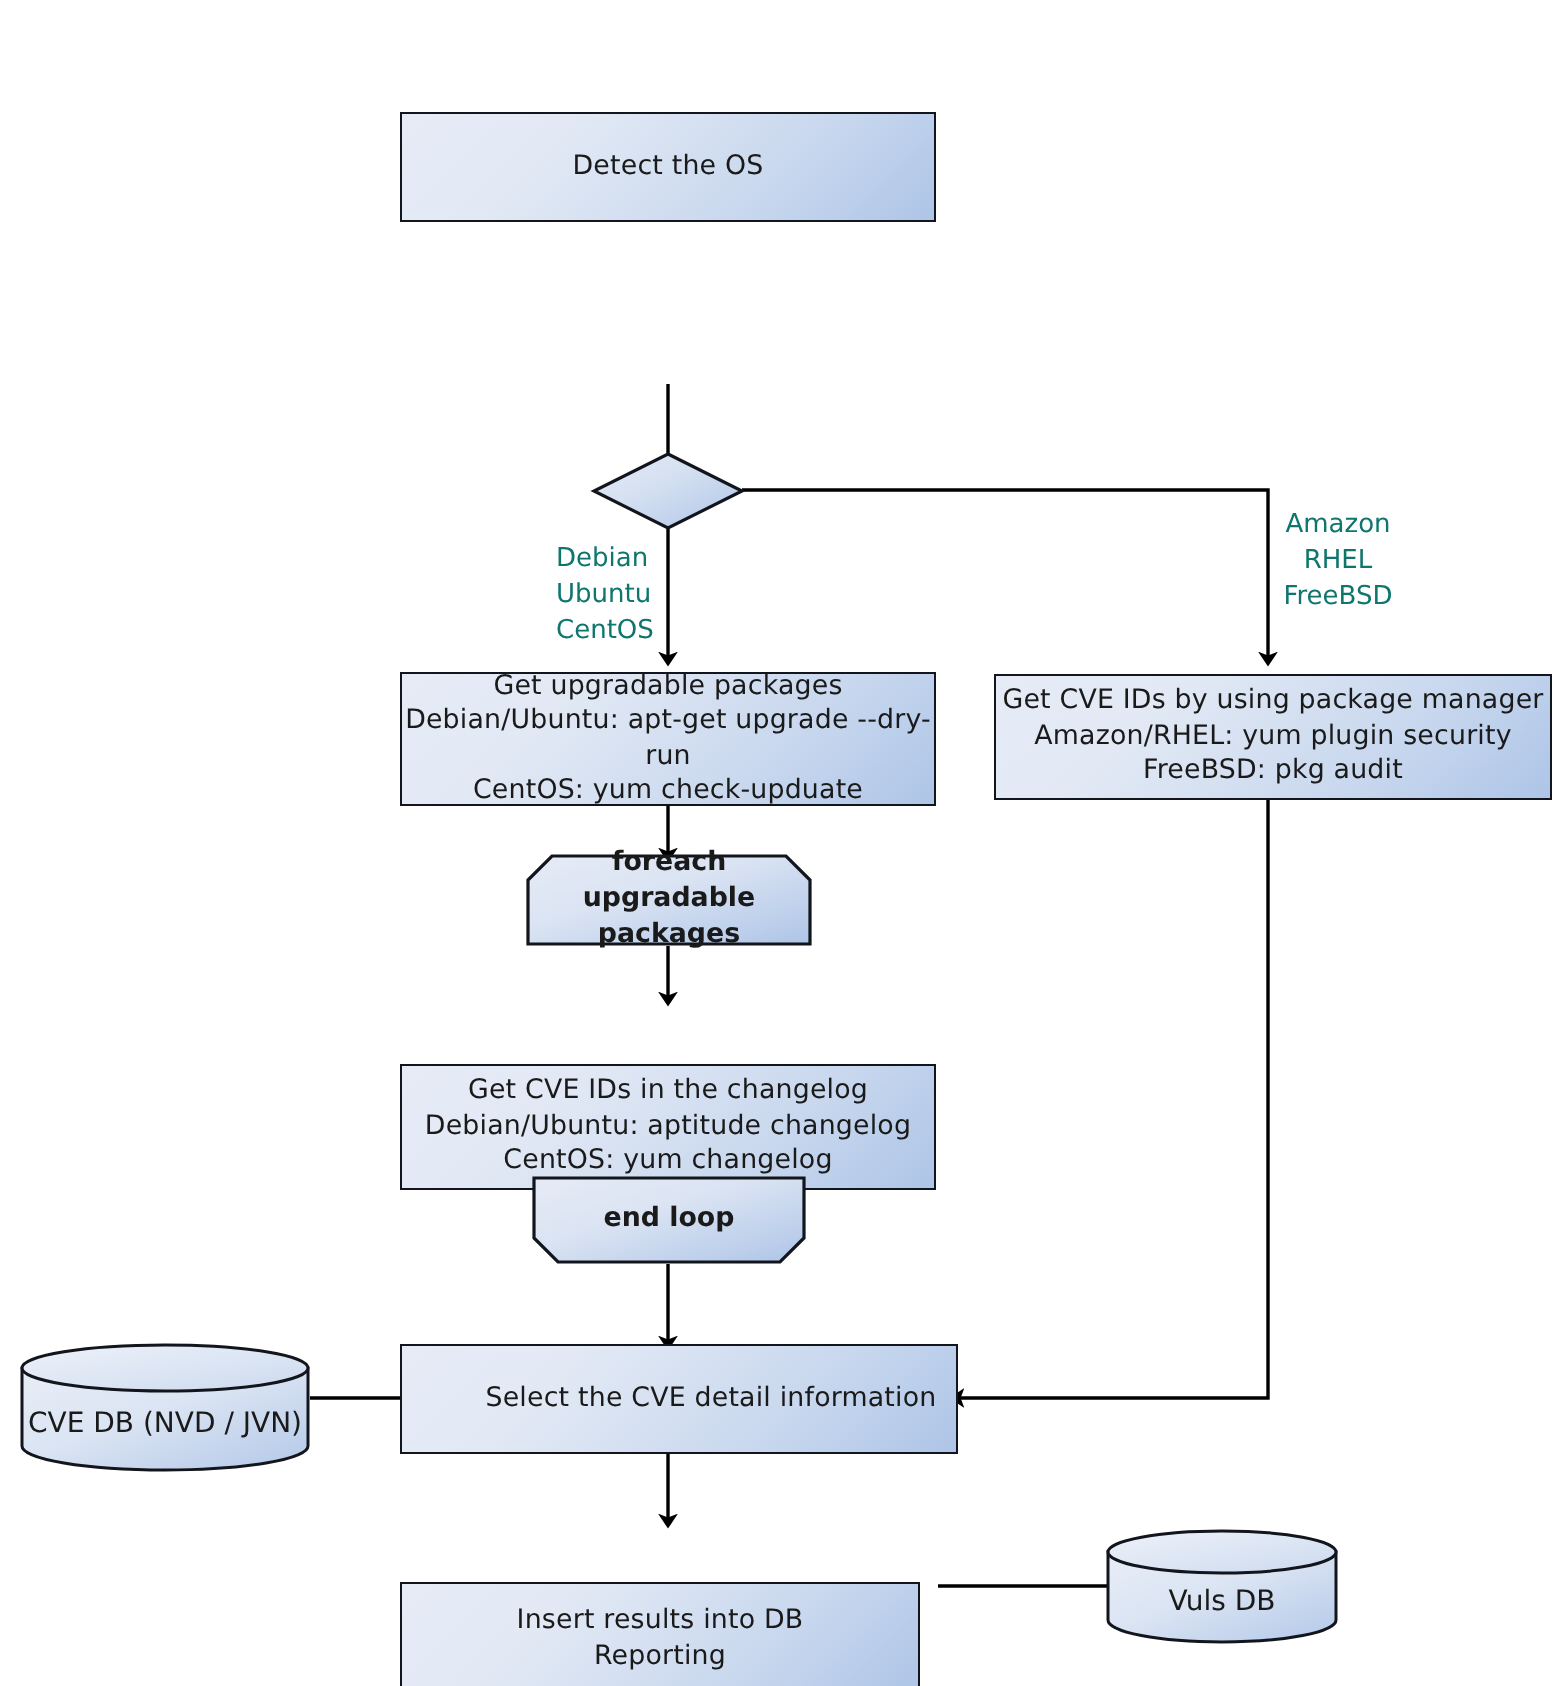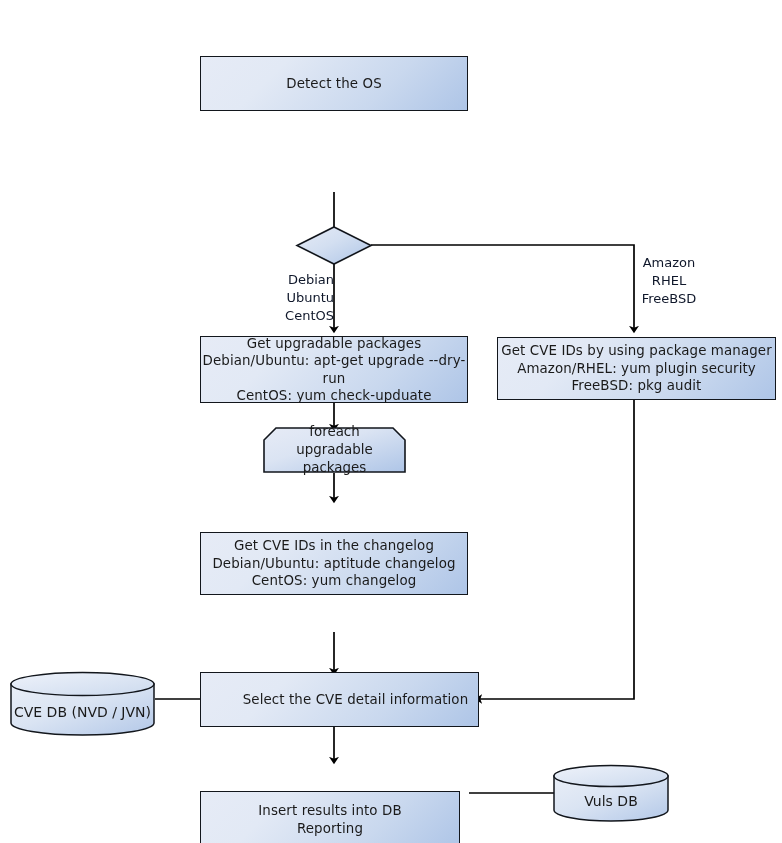--- a/index.html
+++ b/index.html
@@ -50,41 +50,42 @@
     left: 0; top: 0;
     width: 100%; height: 100%;
     display: flex;
     align-items: center;
     justify-content: center;
     text-align: center;
     white-space: pre-line;
     font-size: 13.4px;
     line-height: 1.32;
     color: #1a1a1a;
+    font-weight: bold;
   }
   
   .cyl { position: absolute; }
   .cyl svg { position: absolute; left: 0; top: 0; display: block; }
   .cyl .cyl-label {
     position: absolute;
     left: 0; top: 0;
     width: 100%; height: 100%;
     display: flex;
     align-items: center;
     justify-content: center;
     text-align: center;
     font-size: 14px;
     color: #1a1a1a;
   }
   
   .edge-label {
     position: absolute;
     font-size: 13px;
     line-height: 1.38;
-    color: #0f172a;
+    color: #0f766e;
     text-align: center;
     white-space: pre-line;
   }
   
   #edges {
     position: absolute;
     left: 0; top: 0;
     width: 782px; height: 843px;
     pointer-events: none;
   }
@@ -141,21 +142,21 @@
         <linearGradient id="gradDiamond" x1="0%" y1="0%" x2="100%" y2="100%">
           <stop offset="0%" stop-color="#e6ebf6"></stop>
           <stop offset="45%" stop-color="#d3dff1"></stop>
           <stop offset="100%" stop-color="#aec5e7"></stop>
         </linearGradient>
       </defs>
       <polygon points="38,1 75,19.5 38,38 1,19.5" fill="url(#gradDiamond)" stroke="#12161c" stroke-width="1.6"></polygon>
     </svg>
   </div>
 
-  <div class="edge-label" style="left:278px; top:271px; width:56px; text-align:right;">Debian
+  <div class="edge-label" style="left:278px; top:271px; width:56px; text-align:left;">Debian
 Ubuntu
 CentOS</div>
 
   <div class="edge-label" style="left:636px; top:254px; width:66px; text-align:center;">Amazon
 RHEL
 FreeBSD</div>
 
   <div class="node proc" style="left:200px; top:336px; width:268px; height:67px;">Get upgradable packages
 Debian/Ubuntu: apt-get upgrade --dry-run
 CentOS: yum check-upduate</div>
@@ -176,20 +177,33 @@
       <polygon points="13,1 130,1 142,13 142,45 1,45 1,13" fill="url(#gradLoopA)" stroke="#12161c" stroke-width="1.6"></polygon>
     </svg>
     <div class="loop-label">foreach
 upgradable  packages</div>
   </div>
 
   <div class="node proc" style="left:200px; top:500px; width:268px; height:63px;margin-top:32px;">Get CVE IDs in the changelog
 Debian/Ubuntu: aptitude changelog
 CentOS: yum changelog</div>
 
+  <div class="loopshape" style="left:266px; top:588px; width:137px; height:44px;">
+    <svg width="137" height="44" viewBox="0 0 137 44" xmlns="http://www.w3.org/2000/svg">
+      <defs>
+        <linearGradient id="gradLoopB" x1="0%" y1="0%" x2="100%" y2="100%">
+          <stop offset="0%" stop-color="#e6ebf6"></stop>
+          <stop offset="40%" stop-color="#dbe4f3"></stop>
+          <stop offset="100%" stop-color="#aec5e7"></stop>
+        </linearGradient>
+      </defs>
+      <polygon points="1,1 136,1 136,31 124,43 13,43 1,31" fill="url(#gradLoopB)" stroke="#12161c" stroke-width="1.6"></polygon>
+    </svg>
+    <div class="loop-label">end loop</div>
+  </div>
 
   <div class="node proc" style="left:200px; top:672px; width:279px; height:55px;padding-left:32px;">Select the CVE detail information</div>
 
   <div class="node proc" style="left:200px; top:791px; width:260px; height:57px;">Insert results into DB
 Reporting</div>
 
   <div class="cyl" style="left:9px; top:671px; width:147px; height:65px;">
     <svg width="147" height="65" viewBox="0 0 147 65" xmlns="http://www.w3.org/2000/svg">
       <defs>
         <linearGradient id="gradCylA" x1="0%" y1="0%" x2="100%" y2="100%">

